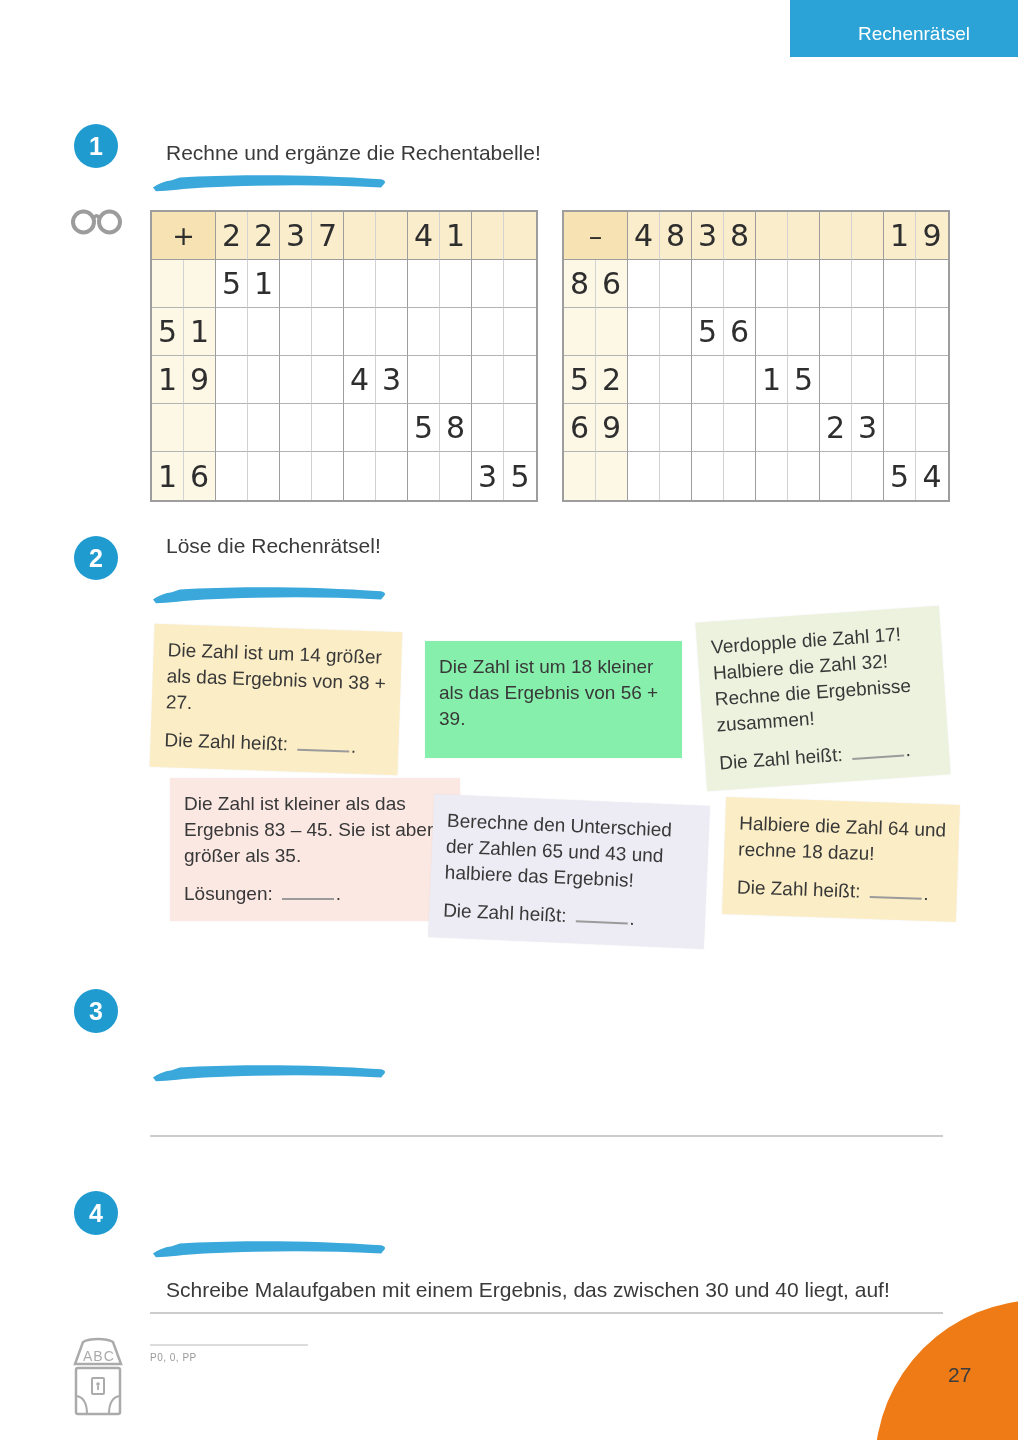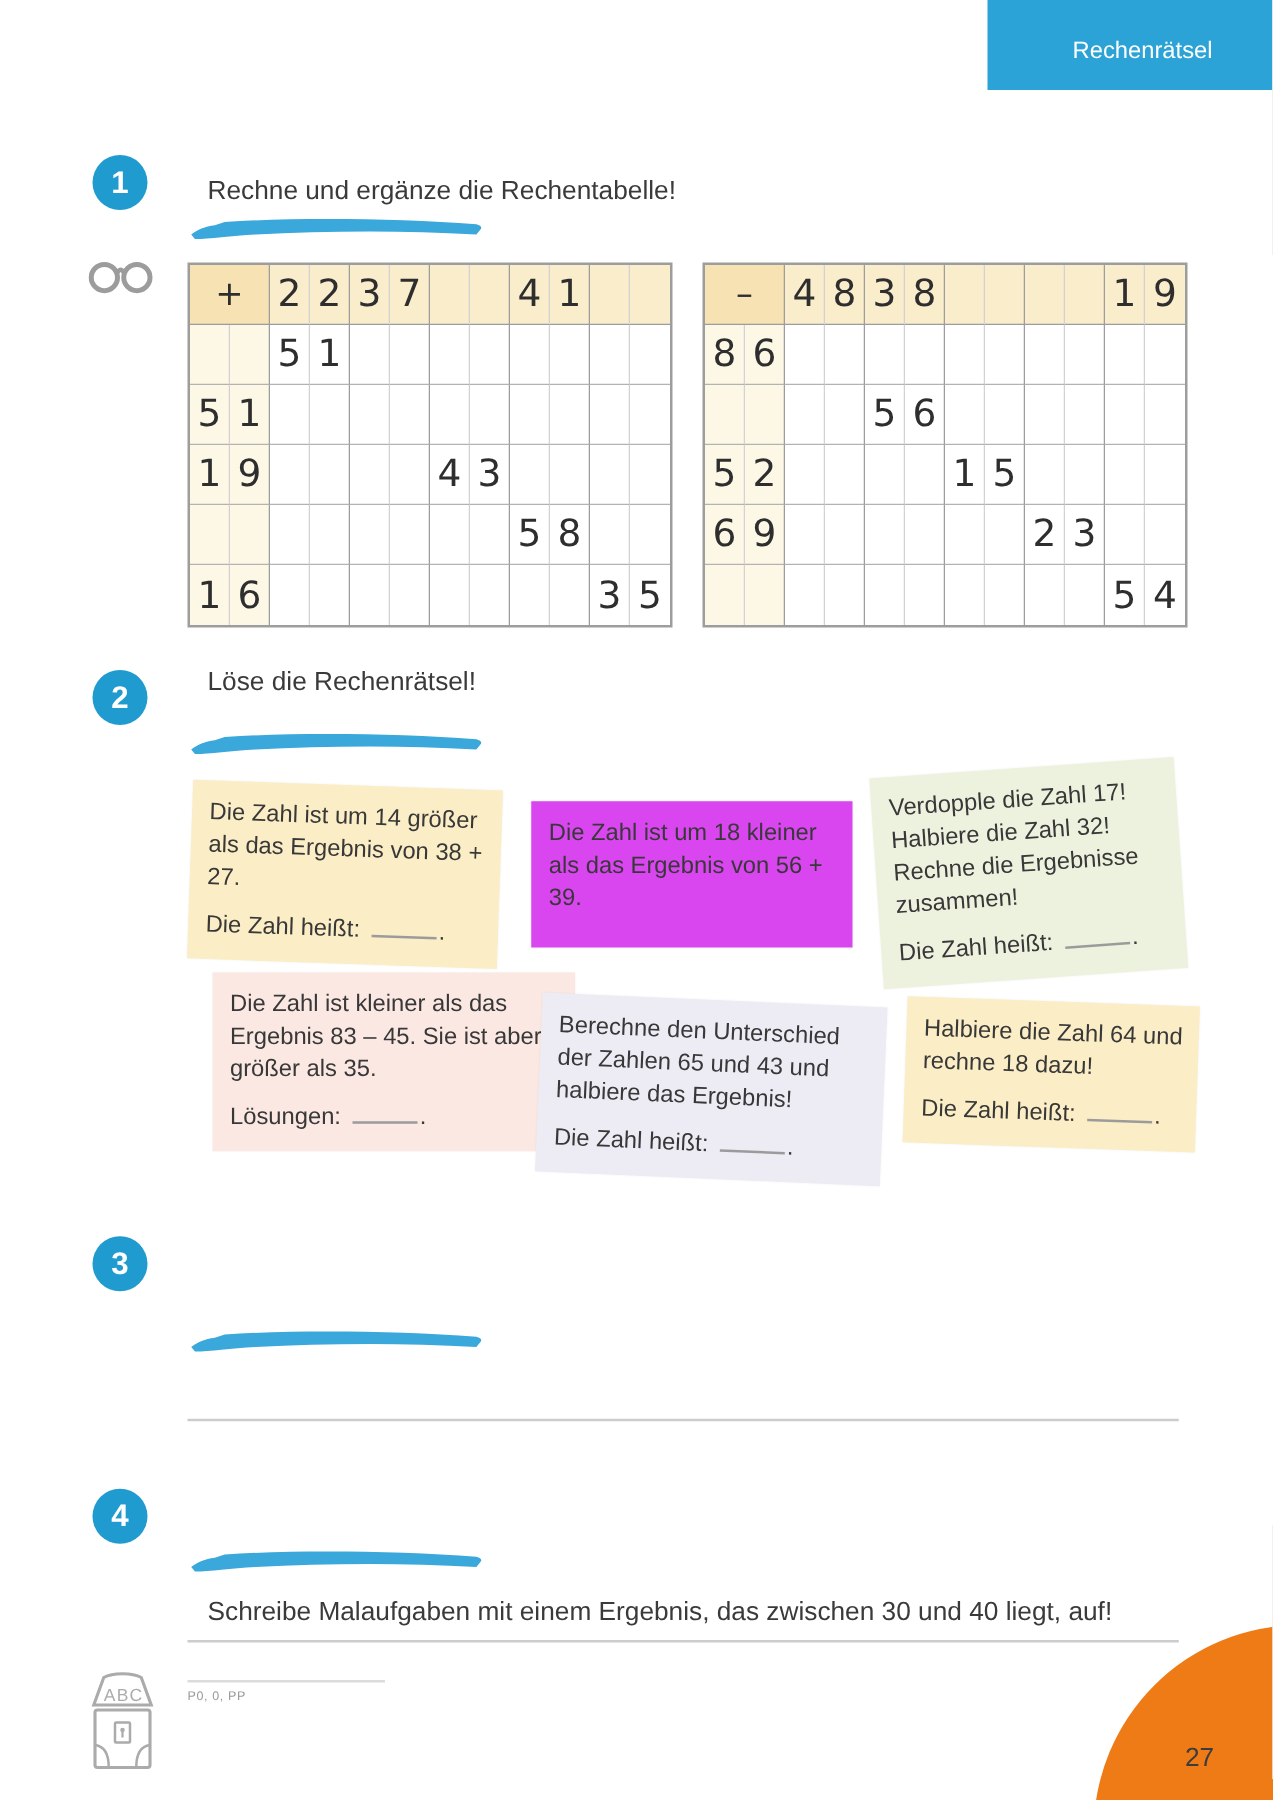--- a/index.html
+++ b/index.html
@@ -5,21 +5,21 @@
   * { margin:0; padding:0; box-sizing:border-box; }
   html,body { background:#e8e8e8; }
   #page {
     position:relative; width:1018px; height:1440px; margin:0 auto;
     background:#ffffff; overflow:hidden;
     font-family:"Liberation Sans","DejaVu Sans",sans-serif; color:#3b3b3b;
   }
 
   
   .header-tab {
-    position:absolute; top:0; right:0; width:228px; height:72px;
+    position:absolute; top:0; right:0; width:228px; height:57px;
     background:#2BA3D6; color:#ffffff; font-size:19px;
     display:flex; align-items:center; justify-content:flex-end;
     padding:10px 48px 0 0;
   }
 
   
   .badge {
     position:absolute; left:74px; width:44px; height:44px; border-radius:50%;
     background:#1F9BD0; color:#fff; font-size:25px; font-weight:bold;
     display:flex; align-items:center; justify-content:center;
@@ -80,21 +80,21 @@
   .r3{ top:1135px; } .r4{ top:1312px; }
   .rule-short { position:absolute; left:150px; top:1344px; width:158px; border-top:2px solid #dcdcdc; }
 
   
   .chest { position:absolute; left:70px; top:1334px; }
   .footer-code { position:absolute; left:150px; top:1352px; font-size:10px; color:#9a9a9a; letter-spacing:0.5px; }
   .page-circle {
     position:absolute; left:875px; top:1300px; width:330px; height:330px;
     border-radius:50%; background:#EE7B16;
   }
-  .page-num { position:absolute; left:948px; top:1363px; font-size:21px; color:#3c3c3c;margin-top:32px; }
+  .page-num { position:absolute; left:948px; top:1363px; font-size:21px; color:#3c3c3c; }
 </style>
 </head>
 <body>
 
 <div id="page">
 
   <div class="header-tab">
     <span>Rechenrätsel</span>
   </div>
 
@@ -267,21 +267,21 @@
     <path d="M3,17 C8,13 14,10 22,9 L30,6 C90,2 170,3 233,8 C237,9 238,11 236,13 L233,17 C170,13 110,14 55,17 C35,18 18,21 6,21 Z"></path>
   </svg>
 
   <div class="note n1" style="background: rgb(251, 237, 197);">
     <p>Die Zahl ist um 14 größer als das Ergebnis von 38 + 27.</p>
     <div>
       <span>Die Zahl heißt:</span><span class="blank"></span><span>.</span>
     </div>
   </div>
 
-  <div class="note n2" style="background: #d946ef;">
+  <div class="note n2" style="background: #86efac;">
     <p>Die Zahl ist um 18 kleiner als das Ergebnis von 56 + 39.</p>
   </div>
 
   <div class="note n3" style="background: rgb(237, 242, 223);">
     <p>Verdopple die Zahl 17! Halbiere die Zahl 32! Rechne die Ergebnisse zusammen!</p>
     <div>
       <span>Die Zahl heißt:</span><span class="blank"></span><span>.</span>
     </div>
   </div>
 

